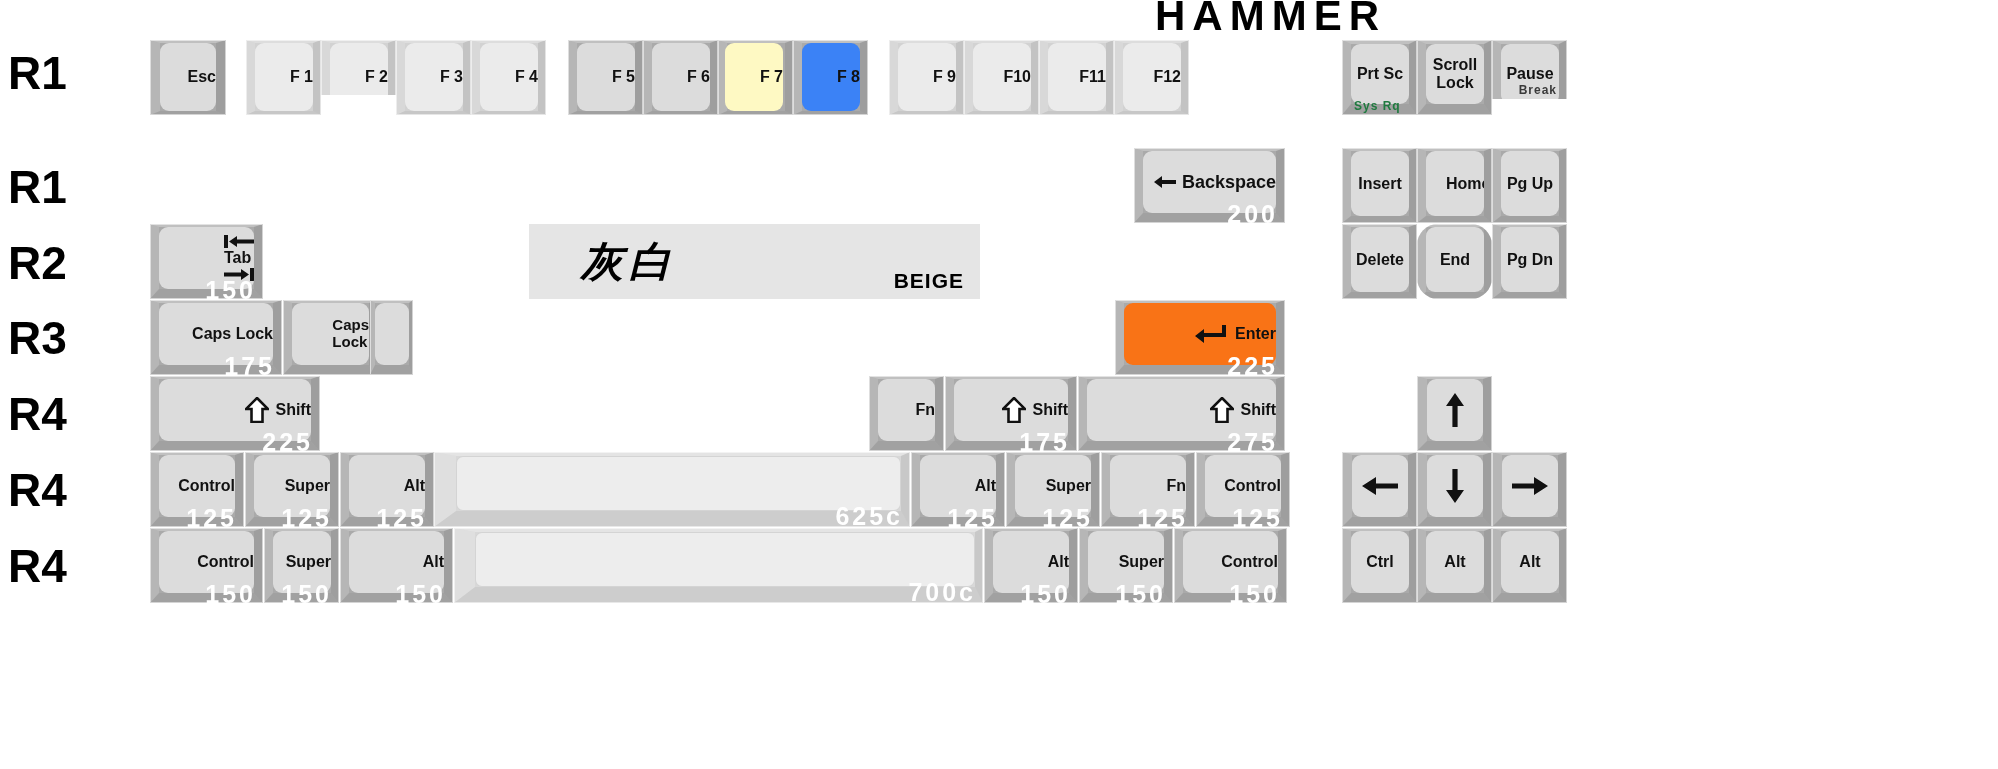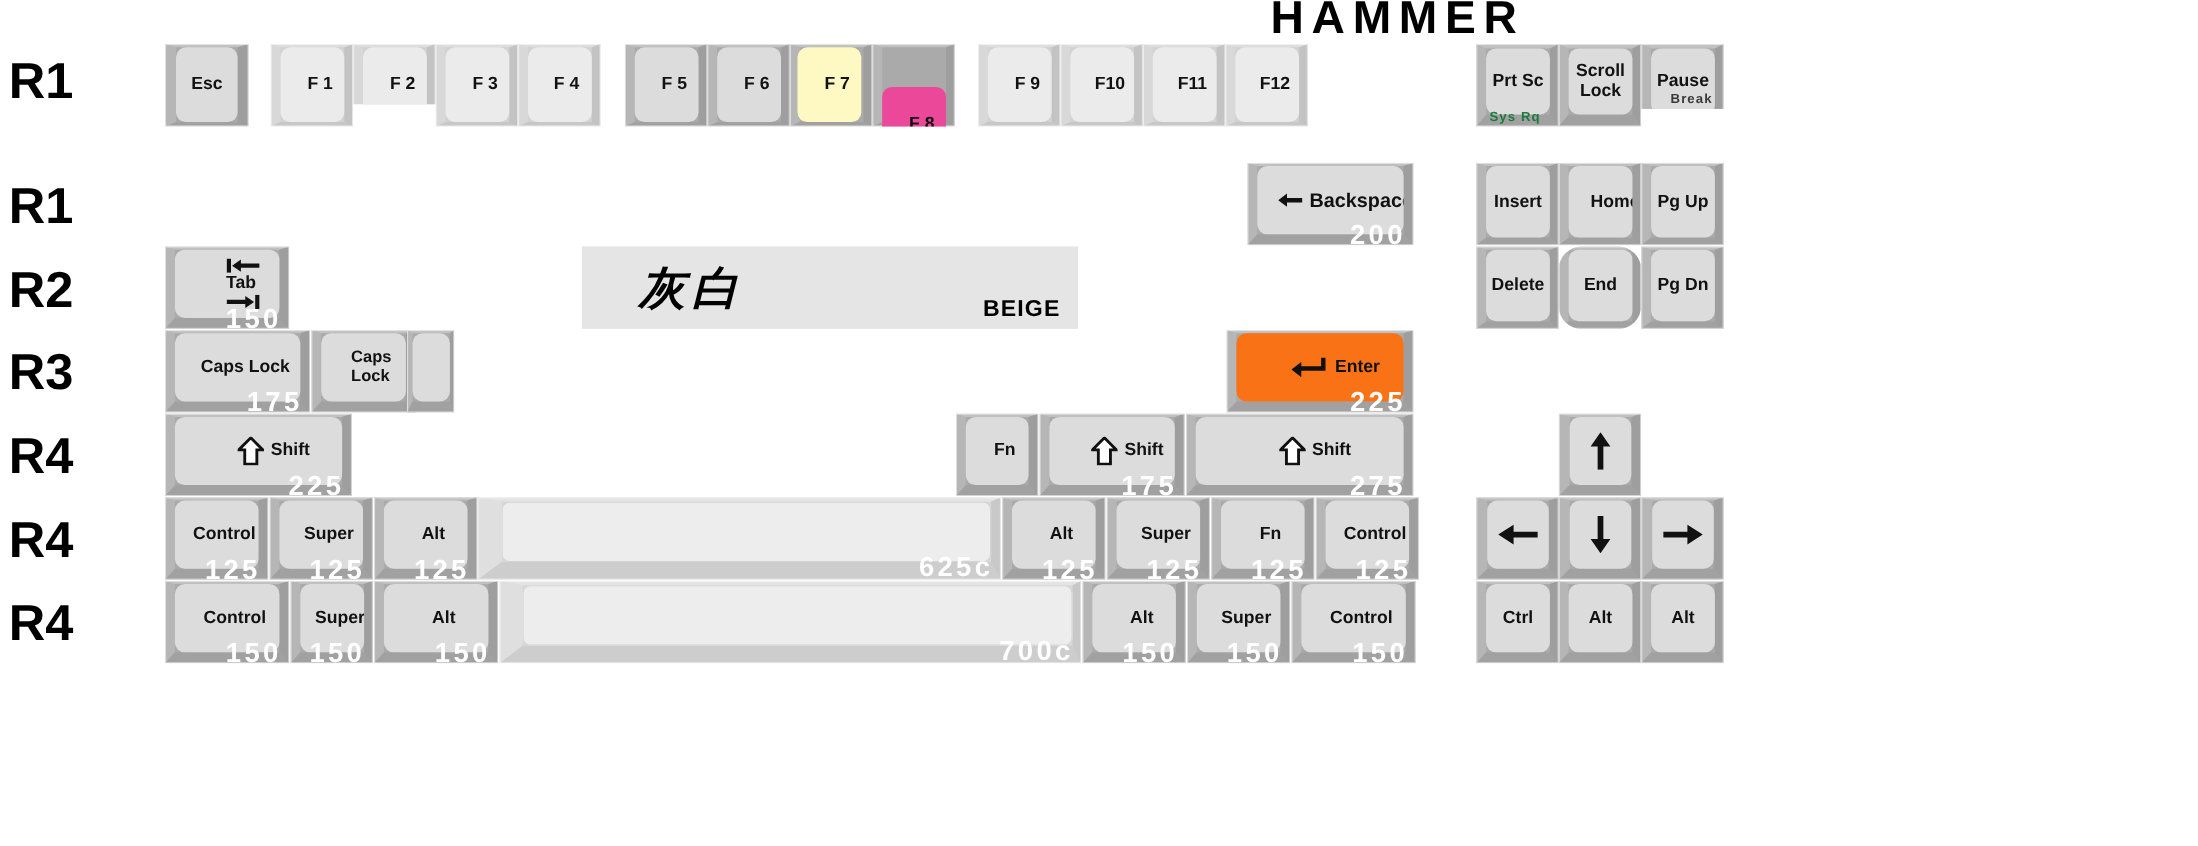--- a/index.html
+++ b/index.html
@@ -95,21 +95,21 @@
     font-weight: bold;
     color: #111111;
     line-height: 1.12;
     white-space: pre-line;
     display: block;
   }
   .legend.sz-n   { font-size: 16px; }
   .legend.sz-s   { font-size: 15px; }
   .legend.sz-l   { font-size: 18px; }
 
-  .cap-pad-left .top { padding-left: 14px; justify-content: center; }
+  .cap-pad-left .top { padding-left: 14px; justify-content: flex-end; }
   .cap-center  .top { justify-content: center; text-align: center; }
 
   
   .szmark {
     position: absolute;
     right: 7px; bottom: -6px;
     font-family: "Liberation Sans", sans-serif;
     font-weight: bold;
     font-size: 25px;
     letter-spacing: 3px;
@@ -162,21 +162,21 @@
       <div class="cap cap-center" style="left: 150px; top: 40px; width: 76px; height: 75px;">
         <div class="base" style="background: rgb(170, 170, 170);"></div>
         <svg width="76" height="75" viewBox="0 0 76 75" style="position: absolute; left: 0px; top: 0px;">
           <polygon points="0,0 76,0 66,3 10,3" fill="#ffffff" fill-opacity="0.26"></polygon>
           <polygon points="0,0 10,3 10,71 0,75" fill="#ffffff" fill-opacity="0.14"></polygon>
           <polygon points="76,0 76,75 66,71 66,3" fill="#000000" fill-opacity="0.07"></polygon>
           <polygon points="0,75 10,71 66,71 76,75" fill="#000000" fill-opacity="0.05"></polygon>
           <rect x="0.5" y="0.5" width="75" height="74" fill="none" stroke="#ffffff" stroke-width="1" stroke-opacity="0.55"></rect>
         </svg>
         <div class="top" style="left: 10px; top: 3px; width: 56px; height: 68px; background: rgb(220, 220, 220);">
-          <span class="legend sz-n" style="text-align: center; width: 100%;">Esc</span>
+          <span class="legend sz-n" style="text-align: right; width: 100%;">Esc</span>
         </div>
       </div>
       <div class="cap cap-pad-left" style="left: 246px; top: 40px; width: 75px; height: 75px;">
         <div class="base" style="background: rgb(210, 210, 210);"></div>
         <svg width="75" height="75" viewBox="0 0 75 75" style="position: absolute; left: 0px; top: 0px;">
           <polygon points="0,0 75,0 67,3 9,3" fill="#ffffff" fill-opacity="0.26"></polygon>
           <polygon points="0,0 9,3 9,71 0,75" fill="#ffffff" fill-opacity="0.14"></polygon>
           <polygon points="75,0 75,75 67,71 67,3" fill="#000000" fill-opacity="0.07"></polygon>
           <polygon points="0,75 9,71 67,71 75,75" fill="#000000" fill-opacity="0.05"></polygon>
           <rect x="0.5" y="0.5" width="74" height="74" fill="none" stroke="#ffffff" stroke-width="1" stroke-opacity="0.55"></rect>
@@ -265,21 +265,21 @@
       </div>
       <div class="cap cap-pad-left" style="left: 793px; top: 40px; width: 75px; height: 75px;">
         <div class="base" style="background: rgb(170, 170, 170);"></div>
         <svg width="75" height="75" viewBox="0 0 75 75" style="position: absolute; left: 0px; top: 0px;">
           <polygon points="0,0 75,0 67,3 9,3" fill="#ffffff" fill-opacity="0.26"></polygon>
           <polygon points="0,0 9,3 9,71 0,75" fill="#ffffff" fill-opacity="0.14"></polygon>
           <polygon points="75,0 75,75 67,71 67,3" fill="#000000" fill-opacity="0.07"></polygon>
           <polygon points="0,75 9,71 67,71 75,75" fill="#000000" fill-opacity="0.05"></polygon>
           <rect x="0.5" y="0.5" width="74" height="74" fill="none" stroke="#ffffff" stroke-width="1" stroke-opacity="0.55"></rect>
         </svg>
-        <div class="top" style="left: 9px; top: 3px; width: 58px; height: 68px; background: #ec4899; margin-top: 36px;">
+        <div class="top" style="left: 9px; top: 3px; width: 58px; height: 68px; background: #3b82f6;">
           <span class="legend sz-n">F 8</span>
         </div>
       </div>
       <div class="cap cap-pad-left" style="left: 889px; top: 40px; width: 75px; height: 75px;">
         <div class="base" style="background: rgb(210, 210, 210);"></div>
         <svg width="75" height="75" viewBox="0 0 75 75" style="position: absolute; left: 0px; top: 0px;">
           <polygon points="0,0 75,0 67,3 9,3" fill="#ffffff" fill-opacity="0.26"></polygon>
           <polygon points="0,0 9,3 9,71 0,75" fill="#ffffff" fill-opacity="0.14"></polygon>
           <polygon points="75,0 75,75 67,71 67,3" fill="#000000" fill-opacity="0.07"></polygon>
           <polygon points="0,75 9,71 67,71 75,75" fill="#000000" fill-opacity="0.05"></polygon>

